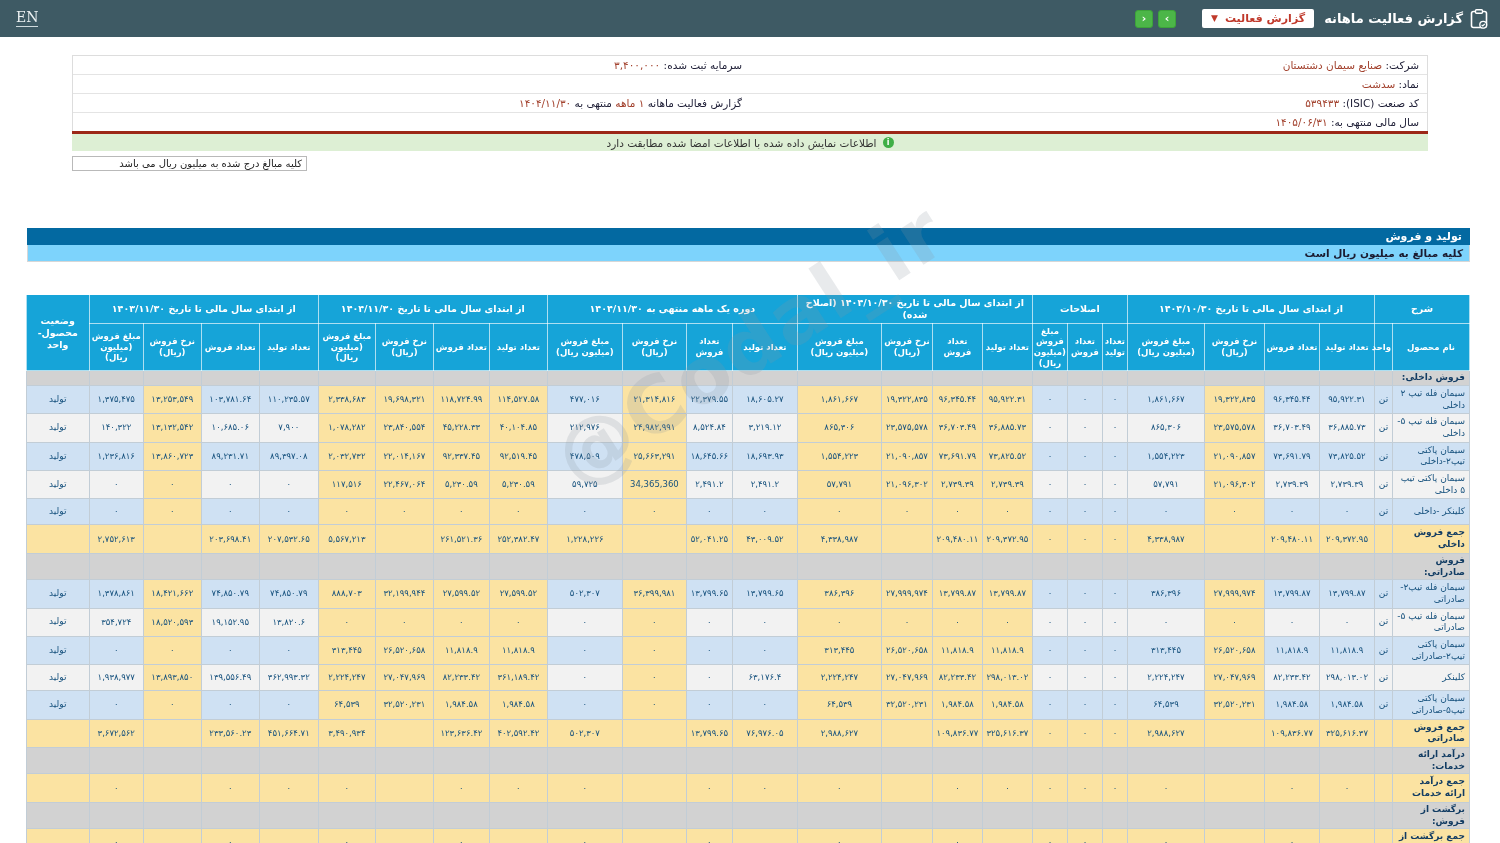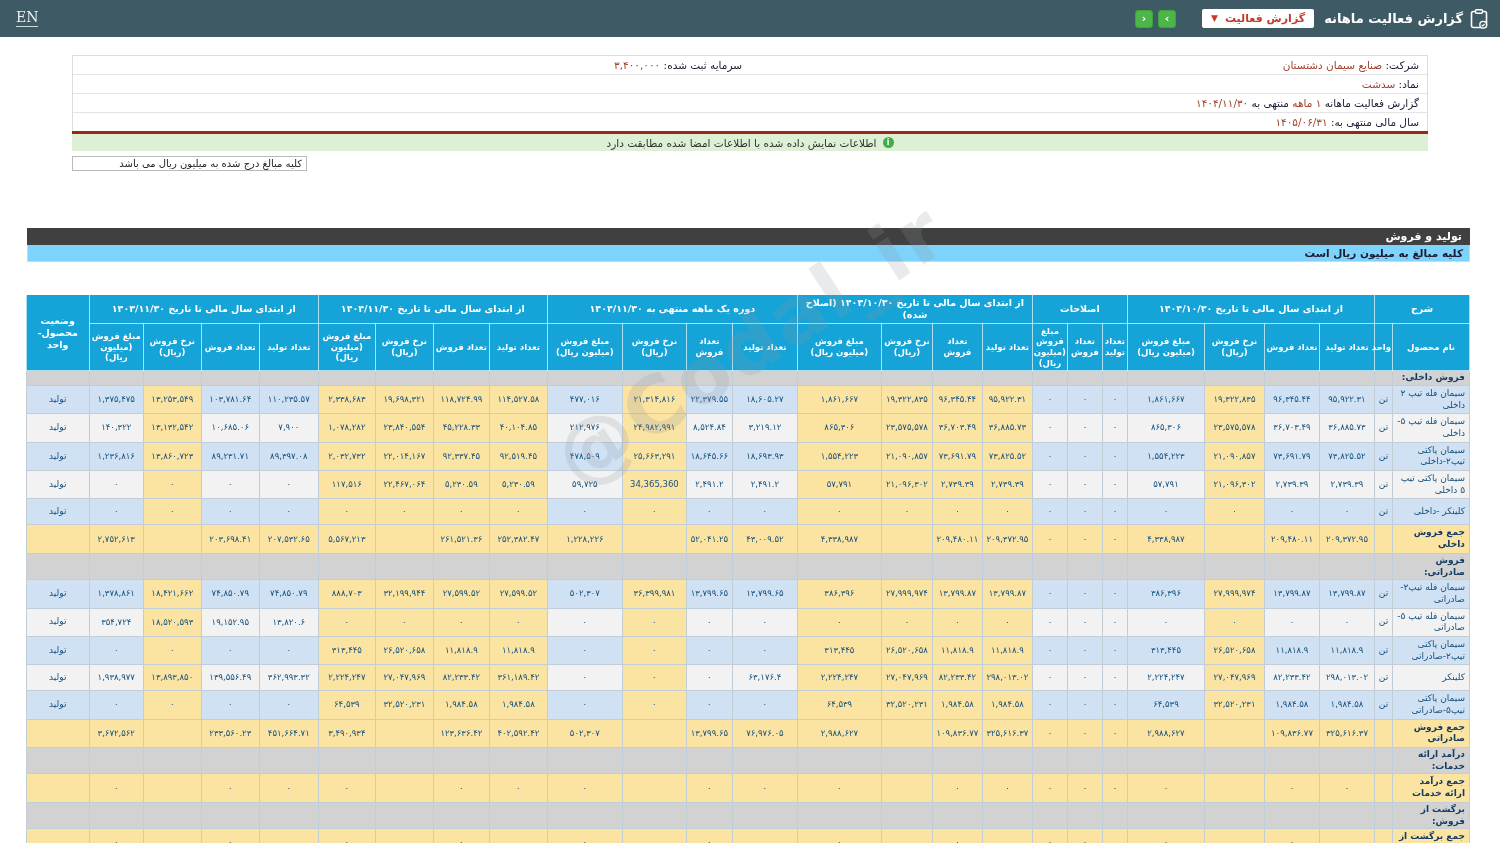--- a/index.html
+++ b/index.html
@@ -28,21 +28,21 @@
   
   .banner{margin:0 72px;background:#ddefd4;height:17px;display:flex;align-items:center;justify-content:center;gap:6px;font-size:10.5px;color:#333;}
   .info-icon{width:11px;height:11px;border-radius:50%;background:#3faf46;color:#fff;font-size:8px;line-height:11px;text-align:center;font-weight:bold;display:inline-block;}
   .note-box{margin:5px 72px 0 72px;}
   
   .note-host{display:flex;flex-direction:row;}
   .note-host .box2{width:235px;border:1px solid #b9b9b9;background:#fff;font-size:10px;color:#222;
     padding:1px 4px;box-sizing:border-box;text-align:right;margin-right:auto;}
   
   .band-wrap{margin:57px 30px 0 27px;}
-  .blue-band{background:#404040;color:#fff;font-weight:bold;font-size:11px;height:17px;line-height:17px;padding:0 8px;}
+  .blue-band{background:#0369a1;color:#fff;font-weight:bold;font-size:11px;height:17px;line-height:17px;padding:0 8px;}
   .amounts-row{background:#7dd3fc;border:1px solid #d7d7d7;border-top:0;color:#1b1b30;font-weight:bold;font-size:10.5px;height:16px;line-height:16px;padding:0 6px;}
   
   .table-wrap{margin:32px 30px 0 27px;}
   table{border-collapse:collapse;table-layout:fixed;width:1443px;border:1px solid #9fb4c0;}
   th{background:#16a4d8;color:#fff;border:1px solid rgba(255,255,255,.65);font-size:8.5px;font-weight:bold;padding:2px 1px;line-height:1.25;}
   th.grp{font-size:9.5px;height:18px;}
   td{border:1px solid #c2cdd6;text-align:center;font-size:9px;color:#17527e;padding:2px 1px;height:21px;line-height:1.3;vertical-align:middle;}
   td.num{direction:ltr;font-size:8.5px;white-space:nowrap;}
   td.name{text-align:right;padding:2px 4px;}
   td.lbl{font-weight:bold;color:#123c63;}
@@ -93,20 +93,24 @@
       <span class="ival">۳,۴۰۰,۰۰۰</span>
     </div>
   </div>
   <div class="info-row">
     <div class="info-cell">
       <span class="ilbl">نماد:</span>
       <span class="ival">سدشت</span>
     </div>
   </div>
   <div class="info-row">
+    <div class="info-cell">
+      <span class="ilbl">کد صنعت (ISIC):</span>
+      <span class="ival">۵۳۹۴۳۳</span>
+    </div>
     <div class="info-cell">
       <span class="ilbl">گزارش فعالیت ماهانه </span>
       <span class="ival">۱ ماهه</span>
       <span class="ilbl"> منتهی به </span>
       <span class="ival">۱۴۰۴/۱۱/۳۰</span>
     </div>
   </div>
   <div class="info-row" style="border-bottom:0;">
     <div class="info-cell">
       <span class="ilbl">سال مالی منتهی به:</span>

